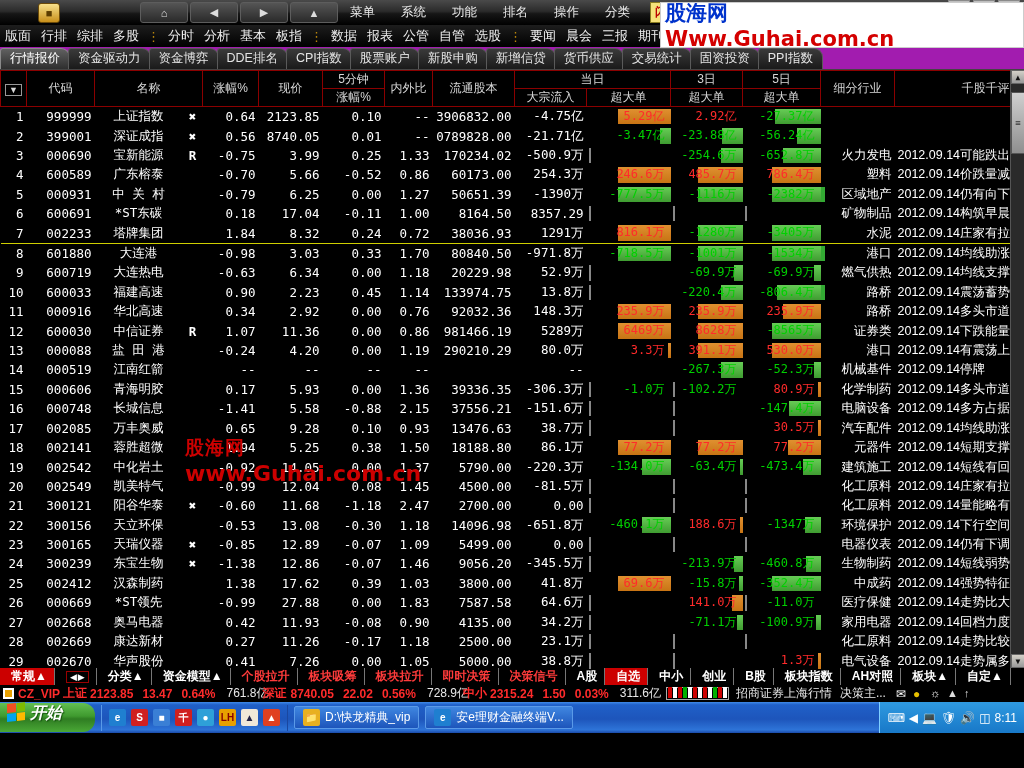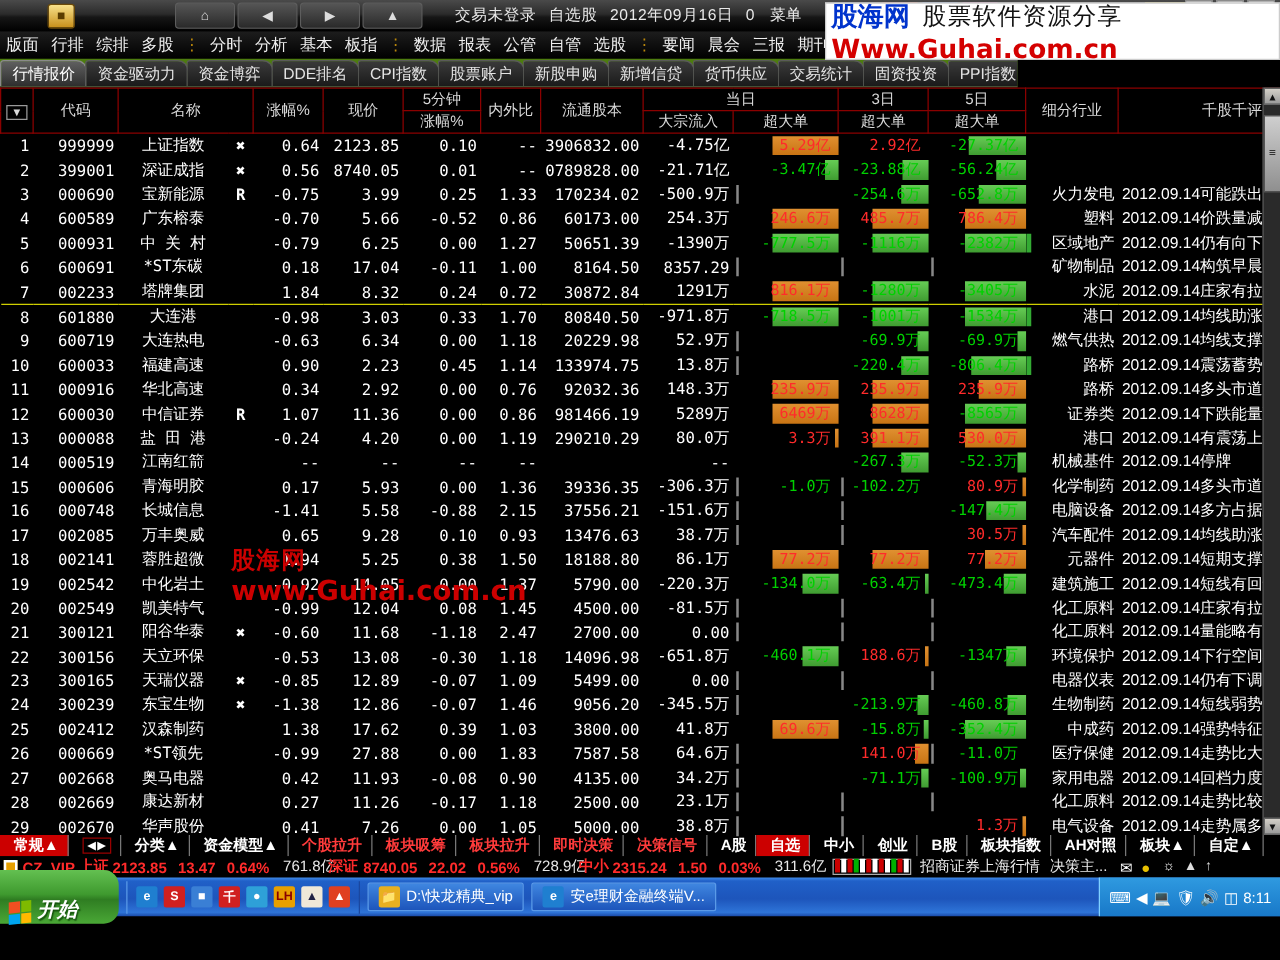--- a/index.html
+++ b/index.html
@@ -44,21 +44,21 @@
   .guhai-top .l2{ color:#d40000; font-weight:bold; font-size:21px;
      font-family:"DejaVu Sans",sans-serif; padding-left:4px;}
 
   
   .menubar{ height:22px; width:1024px; background:linear-gradient(to bottom,#1d1d1d,#000);
     display:flex; align-items:center; color:#efefef; font-size:13px; overflow:hidden;}
   .menubar .mi{ padding:0 5px; white-space:nowrap;}
   .menubar .divider{ color:#b8860b; padding:0 3px;}
 
   
-  .tabbar{ height:23px; width:814px; background:#4d7c0f; display:flex; align-items:flex-end;
+  .tabbar{ height:23px; width:1024px; background:#a21caf; display:flex; align-items:center;
     border-bottom:1px solid #444; overflow:hidden;}
   .tab{ height:21px; padding:0 9px; margin-right:-2px; font-size:12.5px; color:#e4e4e4;
     background:linear-gradient(to bottom,#3a3a3a,#1a1a1a);
     border:1px solid #5a5a5a; border-bottom:none;
     border-radius:3px 9px 0 0; display:flex;align-items:center; white-space:nowrap;}
   .tab.active{ background:linear-gradient(to bottom,#606060,#2e2e2e); color:#fff;
     border-color:#8a8a8a;}
 
   
   .grid{ width:1024px; height:598px; position:relative; background:#000;
@@ -122,23 +122,23 @@
   .st-w{ color:#e8e8e8;text-align:right; }
   .minichart{ display:flex; gap:1px; margin:0 5px; align-items:flex-end; height:13px;
      border:1px solid #aaa; padding:1px;}
   .mc{ width:4px; }
   .tray-ic{ width:14px;height:13px; margin-left:3px; display:inline-block;}
 
   
   .taskbar{ height:31px; width:1024px;
     background:linear-gradient(to bottom,#3f8ae8 0%,#2060c8 9%,#1d55bb 55%,#2e74d8 90%,#1a4aa8 100%);
     display:flex; align-items:center; }
-  .startbtn{ height:43px; width:95px; margin-right:6px;
+  .startbtn{ height:29px; width:95px; margin-right:6px;
     background:linear-gradient(to bottom,#63c051 0%,#3f9a2f 45%,#2f7d22 55%,#4aa836 100%);
-    border-radius:0 12px 12px 0; display:flex;align-items:flex-end; gap:5px;
+    border-radius:0 12px 12px 0; display:flex;align-items:flex-start; gap:5px;
     padding-left:7px; color:#fff; font-weight:bold; font-style:italic; font-size:16px;
     text-shadow:1px 1px 1px #14520c;}
   .winlogo{ width:18px;height:18px; display:grid; grid-template-columns:1fr 1fr;
     grid-template-rows:1fr 1fr; gap:1px; transform:skewY(-6deg);}
   .winlogo i{display:block;}
   .qlaunch{ display:flex; align-items:center; gap:5px; padding:0 7px;
     border-left:1px solid #5a9ae8; border-right:1px solid #1a47a0; height:26px;}
   .qi{ width:17px;height:17px;border-radius:2px;display:flex;align-items:center;
      justify-content:center;font-size:10px;color:#fff;font-weight:bold;}
   .taskitem{ height:23px; margin-left:6px; padding:0 8px; display:flex; align-items:center;
@@ -152,23 +152,20 @@
 <body>
 
 <div class="titlebar">
   <div class="logo-badge">■</div>
   <div class="navbtns">
     <div class="navbtn">⌂</div>
     <div class="navbtn">◀</div>
     <div class="navbtn">▶</div>
     <div class="navbtn">▲</div>
   </div>
-  <div class="title-text">
-    <span>交易未登录</span><span class="title-sep"></span><span>自选股</span><span class="title-sep"></span><span>2012年09月16日</span><span class="title-sep"></span><span>0</span>
-  </div>
   <div class="topmenu">
     <span>菜单</span>
     <span>系统</span>
     <span>功能</span>
     <span>排名</span>
     <span>操作</span>
     <span>分类</span>
   </div>
   <div class="flash-btn">闪电手</div>
   <div class="tb-badges">
@@ -178,21 +175,20 @@
   </div>
   <div class="wm-top">
     <div class="wm-box">—</div>
     <div class="wm-box">☐</div>
     <div class="wm-box">✕</div>
   </div>
 
   <div class="guhai-top">
     <div class="l1">
       <span class="gh">股海网</span>
-      <span class="share">股票软件资源分享</span>
     </div>
     <div class="l2">Www.Guhai.com.cn</div>
   </div>
 </div>
 
 <div class="menubar">
   <span class="mi">版面</span>
   <span class="mi">行排</span>
   <span class="mi">综排</span>
   <span class="mi">多股</span>
@@ -442,21 +438,21 @@
         </tr>
         <tr class="row sel-line">
           <td class="num gray">7</td>
           <td class="num ylw2">002233</td>
           <td class="ctr name">塔牌集团</td>
           <td class="ctr flagX"></td>
           <td class="num red">1.84</td>
           <td class="num red">8.32</td>
           <td class="num red">0.24</td>
           <td class="num wht">0.72</td>
-          <td class="num wht">30872.84</td>
+          <td class="num wht">38036.93</td>
           <td class="num red">1291万</td>
           <td class="barcell">
             <div class="bar bar-r" style="right: 0px; width: 62%;"></div>
             <span class="bv red">816.1万</span>
           </td>
           <td class="barcell">
             <div class="bar bar-g" style="right: 0px; width: 62%;"></div>
             <span class="bv grn">-1280万</span>
           </td>
           <td class="barcell">

